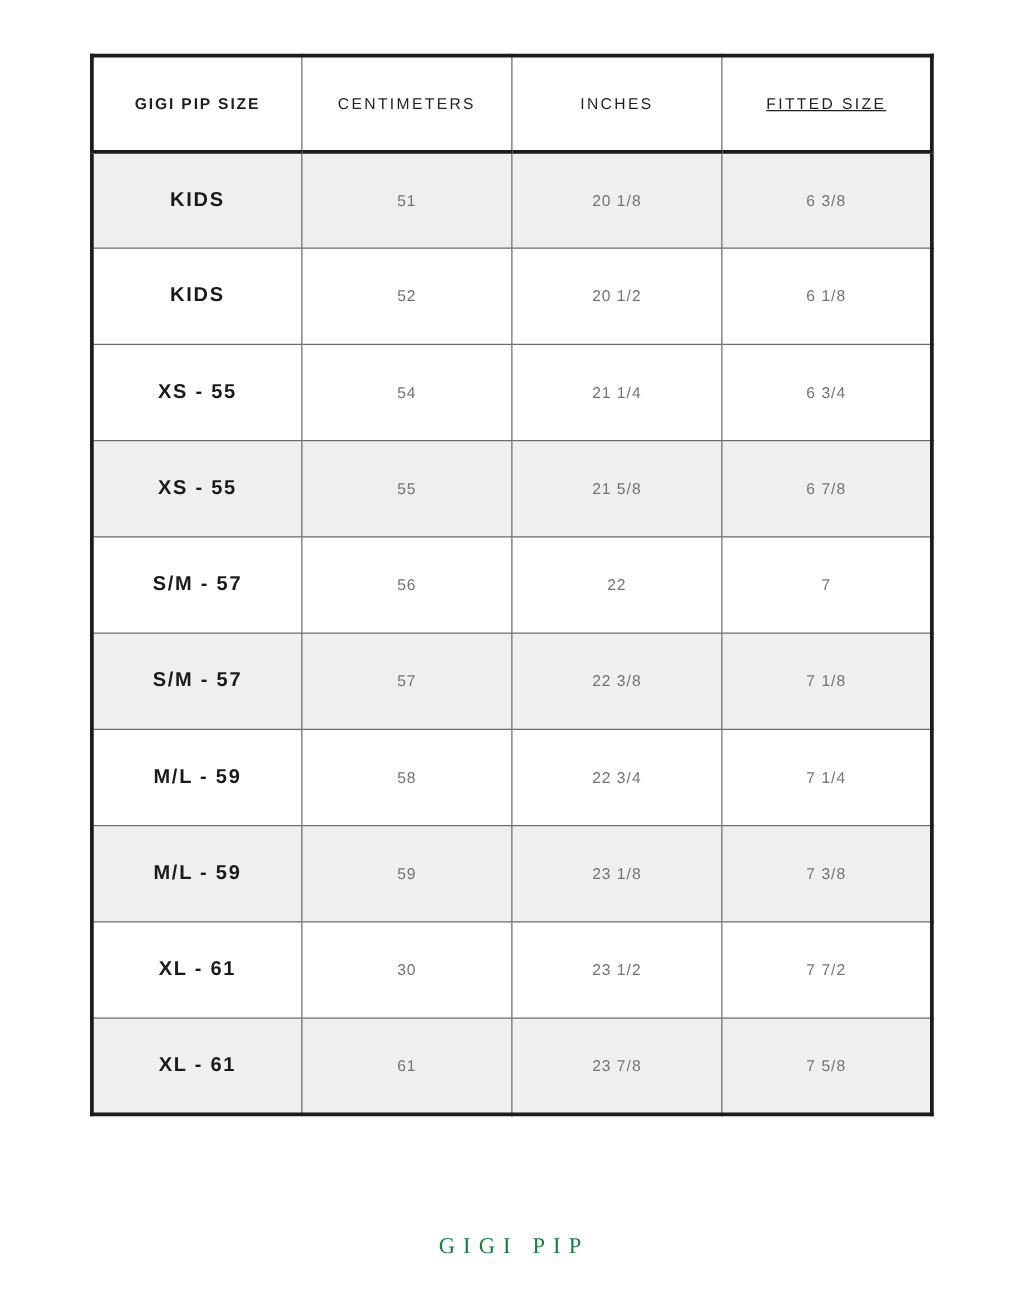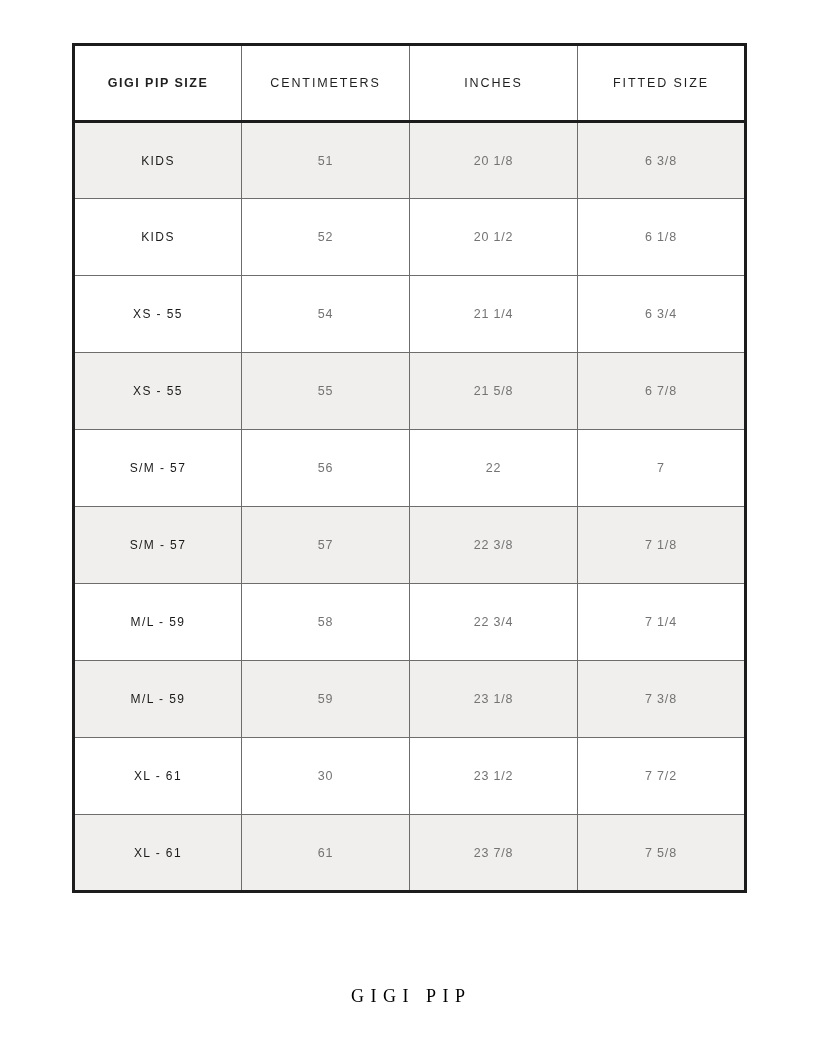--- a/index.html
+++ b/index.html
@@ -51,21 +51,21 @@
     border-bottom: 3px solid #1c1c1c;
     text-align: center;
     vertical-align: middle;
     font-size: 12.5px;
     font-weight: 400;
     letter-spacing: 1.9px;
     color: #1f1f1f;
     padding: 0 6px;
     box-sizing: border-box;
   }
-  thead th:last-child { border-right: none; }
+  thead th:last-child { border-right: none; text-decoration: underline; }
   thead th.first-col {
     font-weight: 700;
     letter-spacing: 1.5px;
   }
 
   
   tbody td {
     height: 77px;
     border-right: 1.5px solid #6d6d6d;
     border-bottom: 1.5px solid #6d6d6d;
@@ -75,43 +75,43 @@
     color: #737373;
     font-weight: 400;
     letter-spacing: 0.8px;
     padding: 0 6px;
     box-sizing: border-box;
   }
   tbody td:last-child { border-right: none; }
   tbody tr:last-child td { border-bottom: none; }
 
   tbody td.size-col {
-    font-weight: 400;
+    font-weight: 700;
     color: #1a1a1a;
     letter-spacing: 1.4px;
-    font-size: 12px;
+    font-size: 16px;
   }
 
   tbody tr.shaded td {
     background: #f0efed;
   }
   tbody tr.plain td {
     background: #ffffff;
   }
 
   .brand-footer {
     position: absolute;
     left: 0;
     top: 986px;
     width: 816px;
     text-align: center;
     font-family: "Liberation Serif", serif;
     font-size: 18px;
     letter-spacing: 6.5px;
-    color: #000000;
+    color: #15803d;
     text-indent: 6.5px;
   }
 </style>
 </head>
 <body>
 
 <div class="page">
 
   <div class="size-table-wrap">
     <table class="size-table">

